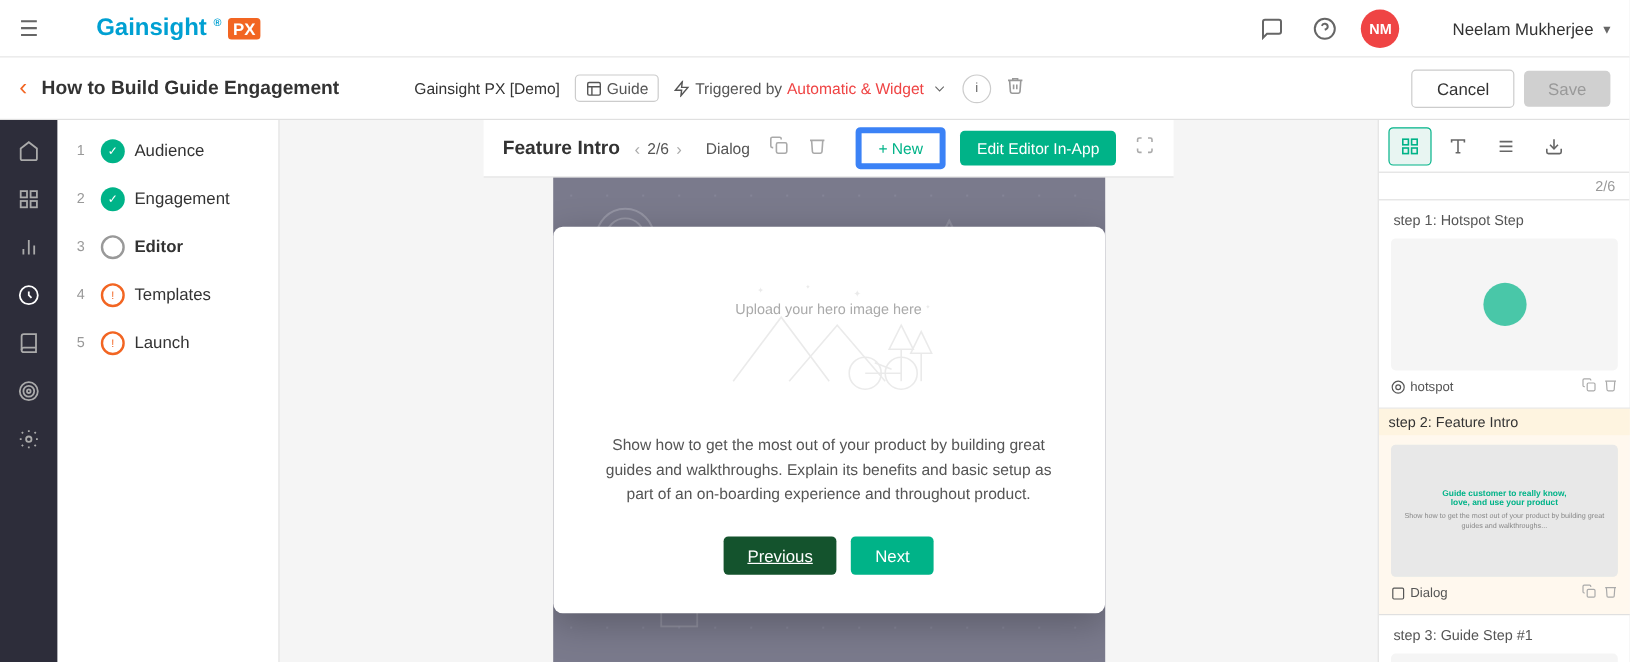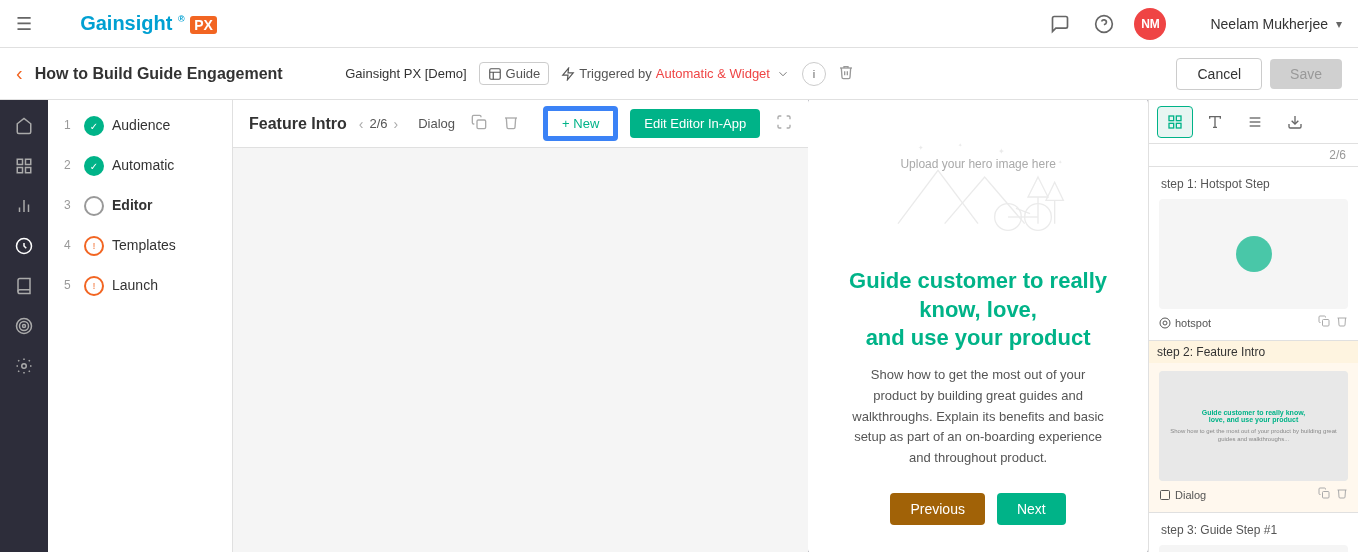--- a/index.html
+++ b/index.html
@@ -88,22 +88,23 @@
     .step-circle.completed { background: #00b388; color: #fff; font-size: 10px; }
     .step-circle.current { border: 2px solid #999; background: #fff; }
     .step-circle.pending { border: 2px solid #f26522; background: #fff; color: #f26522; font-size: 9px; display: flex; align-items: center; justify-content: center; }
     .step-label { font-size: 14px; color: #333; margin-top: 1px; }
     .step-label.bold { font-weight: 700; }
 
     
     .preview-area {
       flex: 1;
       display: flex;
-      flex-direction: row;
+      flex-direction: column;
       overflow: hidden;
+      align-items: center;
     }
     .preview-bar {
       height: 48px;
       background: #fff;
       border-bottom: 1px solid #e0e0e0;
       display: flex;
       align-items: center;
       padding: 0 16px;
       gap: 12px;
       flex-shrink: 0;
@@ -174,21 +175,21 @@
       line-height: 1.3;
     }
     .modal-body {
       font-size: 13px;
       color: #555;
       text-align: center;
       line-height: 1.6;
       margin-bottom: 24px;
     }
     .modal-actions { display: flex; gap: 12px; }
-    .prev-btn { padding: 8px 20px; background: #a16207; color: #fff; border: none; border-radius: 4px; font-size: 14px; cursor: pointer; }
+    .prev-btn { padding: 8px 20px; background: #14532d; color: #fff; border: none; border-radius: 4px; font-size: 14px; cursor: pointer; text-decoration: underline; }
     .next-btn { padding: 8px 20px; background: #00b388; color: #fff; border: none; border-radius: 4px; font-size: 14px; cursor: pointer; }
 
     
     .right-panel {
       width: 210px;
       background: #fff;
       border-left: 1px solid #e0e0e0;
       display: flex;
       flex-direction: column;
       flex-shrink: 0;
@@ -363,21 +364,21 @@
 
   <div class="steps-panel">
     <div class="step-item">
       <span class="step-num">1</span>
       <div class="step-circle completed">✓</div>
       <span class="step-label">Audience</span>
     </div>
     <div class="step-item">
       <span class="step-num">2</span>
       <div class="step-circle completed">✓</div>
-      <span class="step-label">Automatic</span>
+      <span class="step-label">Engagement</span>
     </div>
     <div class="step-item">
       <span class="step-num">3</span>
       <div class="step-circle current"></div>
       <span class="step-label bold">Editor</span>
     </div>
     <div class="step-item">
       <span class="step-num">4</span>
       <div class="step-circle pending">!</div>
       <span class="step-label">Templates</span>
@@ -455,23 +456,20 @@
             <line x1="195" y1="120" x2="240" y2="120" stroke="#ccc" stroke-width="2"></line>
             <line x1="207" y1="107" x2="228" y2="115" stroke="#ccc" stroke-width="2"></line>
 
             <text x="60" y="20" font-size="10" fill="#ccc">✦</text>
             <text x="120" y="15" font-size="8" fill="#ccc">✦</text>
             <text x="180" y="25" font-size="12" fill="#ccc">✦</text>
             <text x="270" y="40" font-size="8" fill="#ccc">✦</text>
           </svg>
           <div class="hero-text">Upload your hero
 image here</div>
-        </div>
-        <div class="modal-heading">
-          Guide customer to really know, love,<br>and use your product
         </div>
         <div class="modal-body">Show how to get the most out of your product by building great guides and walkthroughs. Explain its benefits and basic setup as part of an on-boarding experience and throughout product.</div>
         <div class="modal-actions">
           <button class="prev-btn">Previous</button>
           <button class="next-btn">Next</button>
         </div>
       </div>
     </div>
   </div>
 

